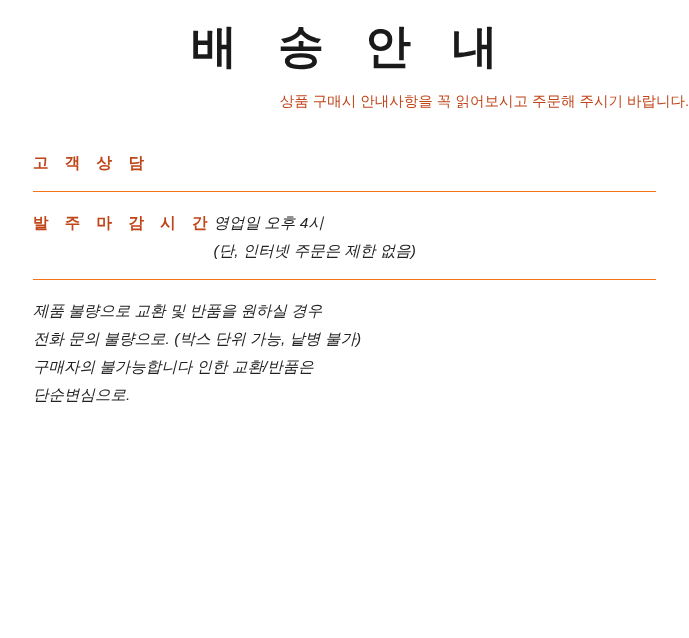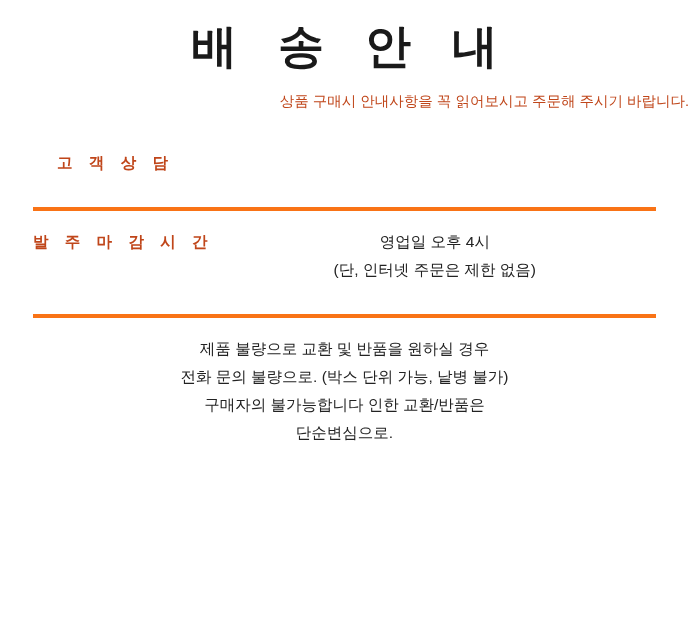--- a/index.html
+++ b/index.html
@@ -39,44 +39,44 @@
     margin-top: 16px;
     letter-spacing: 0px;
   }
   .sections {
     margin-top: 38px;
     padding: 0 33px 0 33px;
   }
   .section {
     display: flex;
     align-items: flex-start;
-    padding-bottom: 30px;
-    text-align: center;
+    padding-bottom: 14px;
   }
   .section.divided {
-    border-top: 4px solid #f97316;
+    border-top: 1px solid #f97316;
     padding-top: 17px;
   }
   .sec-label {
     flex: 0 0 165px;
     font-size: 15.5px;
     font-weight: bold;
     color: #c0461a;
     letter-spacing: 6px;
     line-height: 28px;
     white-space: nowrap;
   }
   .sec-body {
     flex: 1 1 auto;
     font-size: 15.5px;
     color: #222222;
     line-height: 28px;
   }
   .line {
     white-space: pre;
+    font-style: italic;
   }
   .spacer-line {
     height: 22px;
   }
   .contact-line {
     white-space: pre;
   }
 </style>
 </head>
 <body>

